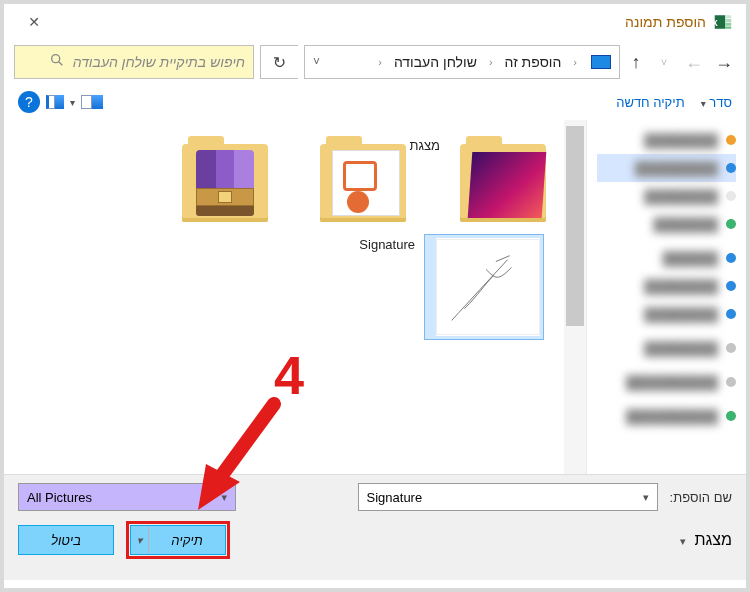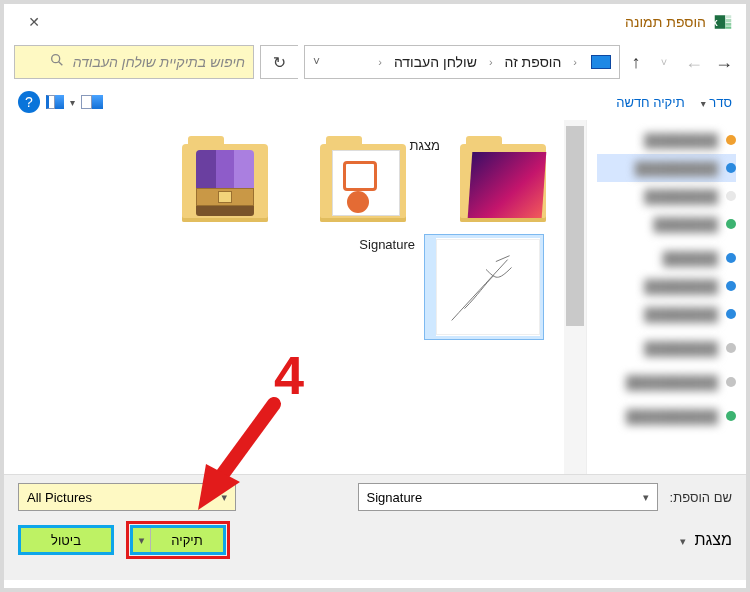--- a/index.html
+++ b/index.html
@@ -89,24 +89,24 @@
   .excel-thumb .panel::after{content:'';position:absolute;top:28px;left:4px;right:4px;height:28px;background:#e8eefb;}
 
   .sig-thumb{width:104px;height:96px; background:#fff; border:1px solid #eee; position:relative;}
   .sig-thumb svg{position:absolute;inset:0;}
 
   
   .bottom{ height:106px; background:#f0f0f0; border-top:1px solid #ddd; padding:8px 14px; display:flex;flex-direction:column; gap:10px; direction:rtl;}
   .row1{ display:flex; align-items:center; gap:12px;}
   .row1 .lbl{ font-size:13px; color:#333;}
   .fn-combo{ width:300px; height:28px; border:1px solid #9a9a9a; background:#fff; display:flex;align-items:center; justify-content:space-between; padding:0 8px; font-size:13px; direction:ltr;}
-  .type-combo{ width:218px; height:28px; border:1px solid #9a9a9a; background:#fef9c3; display:flex;align-items:center; justify-content:space-between; padding:0 8px; font-size:13px; direction:ltr;}
+  .type-combo{ width:218px; height:28px; border:1px solid #9a9a9a; background:#c4b5fd; display:flex;align-items:center; justify-content:space-between; padding:0 8px; font-size:13px; direction:ltr;}
   .chev{font-size:11px;color:#555;}
   .row2{ display:flex; align-items:center; gap:12px;}
-  .btn{ height:30px; border:3px solid #0ea5e9; background:#bef264; font-size:13px; display:flex; align-items:center; justify-content:center;}
+  .btn{ height:30px; border:1px solid #0ea5e9; background:#7dd3fc; font-size:13px; display:flex; align-items:center; justify-content:center;font-style:italic;}
   .btn.insert{ width:96px; display:flex; direction:ltr;}
   .btn.insert .split{ width:18px; border-right:1px solid #b5b5b5; height:100%; display:flex;align-items:center;justify-content:center;}
   .btn.insert .txt{ flex:1; text-align:center;}
   .btn.cancel{ width:96px;}
   .insert-frame{ border:3px solid #e21b1b; padding:1px;}
 
   
   .annot{ position:absolute; left:150px; top:340px; width:170px; height:160px; pointer-events:none;}
   .annot .num{ position:absolute; right:20px; top:0; font-size:54px; font-weight:900; color:#e21b1b; font-family: Arial Black, Arial;}
   .annot svg{position:absolute; inset:0;}

